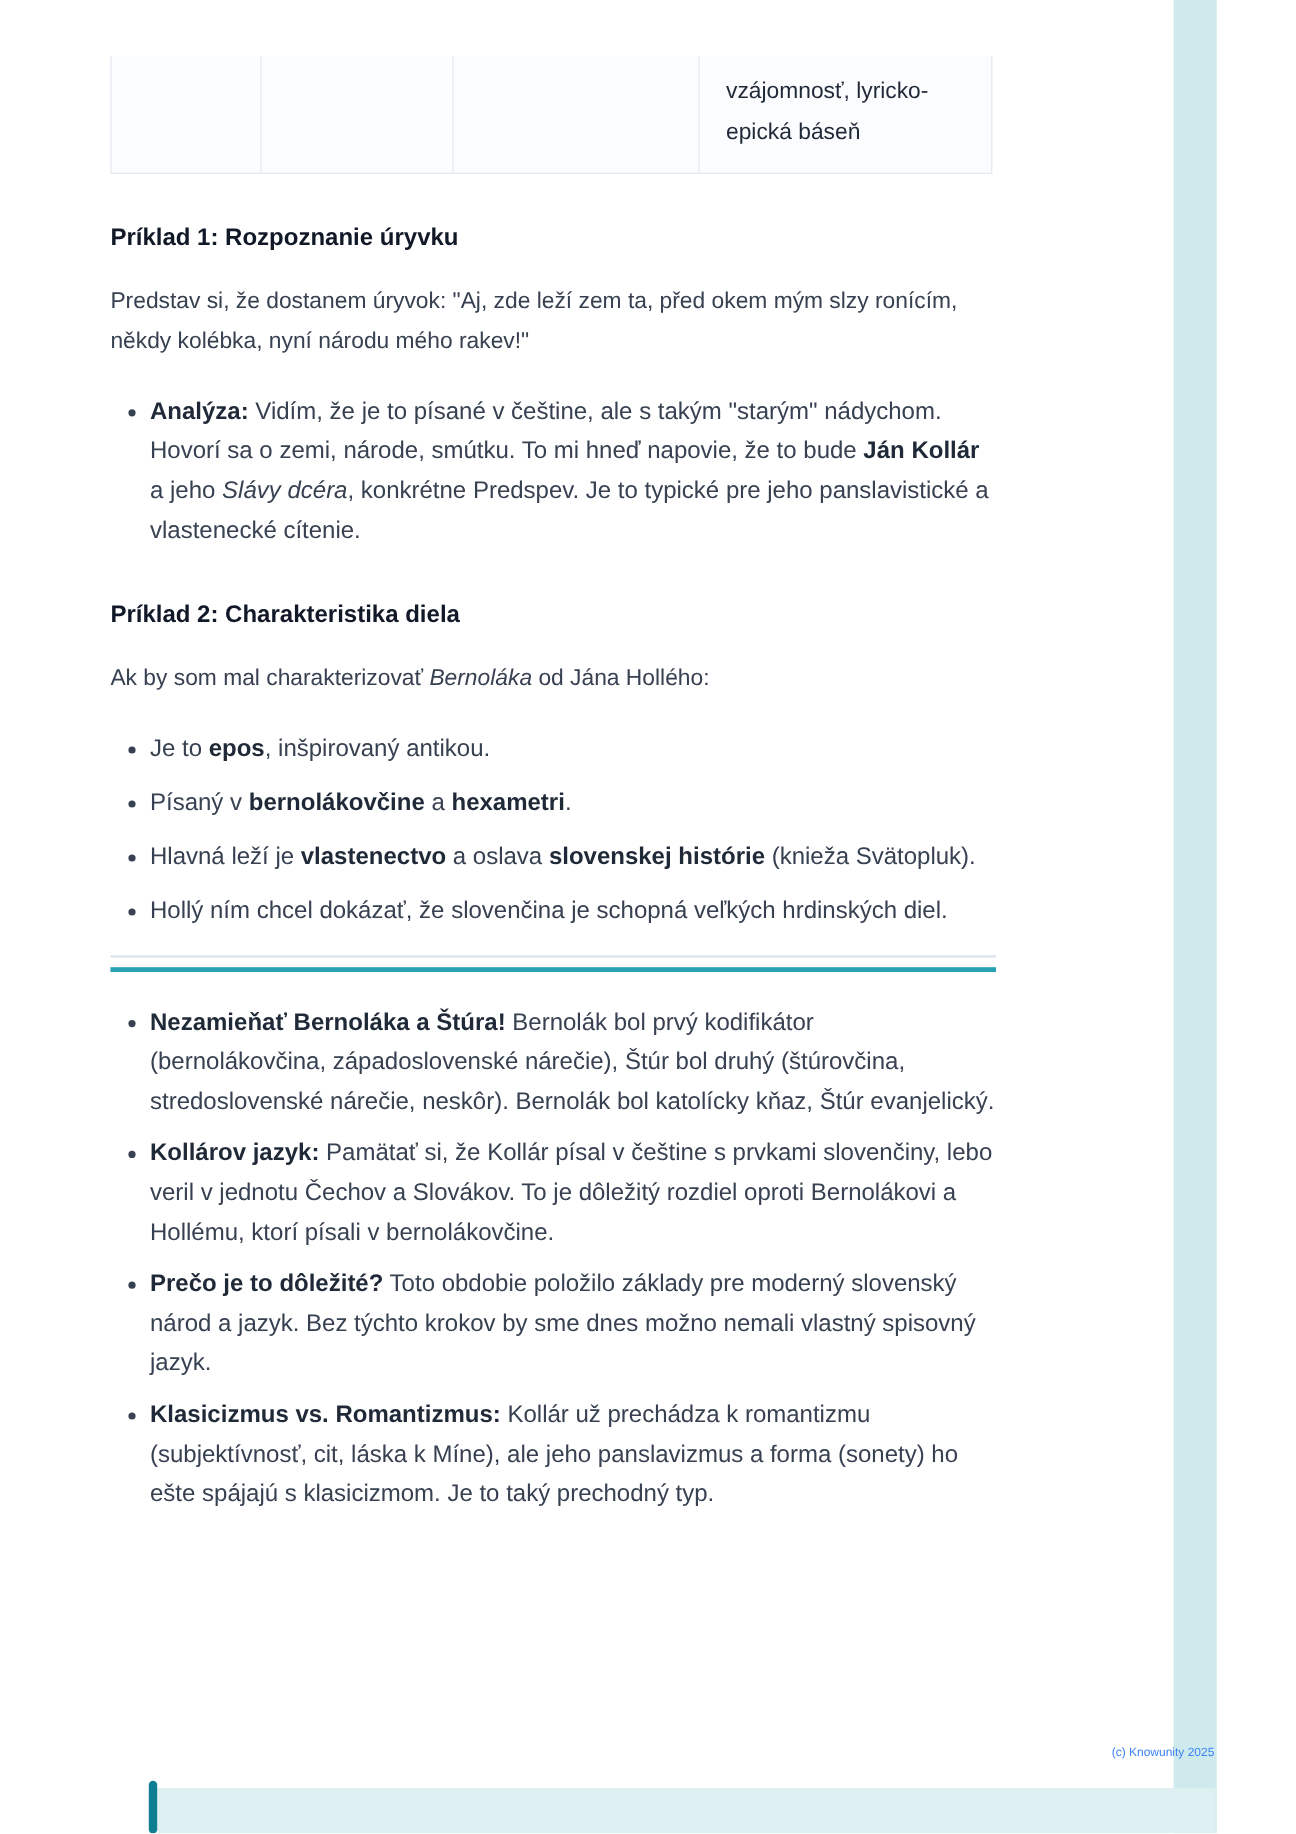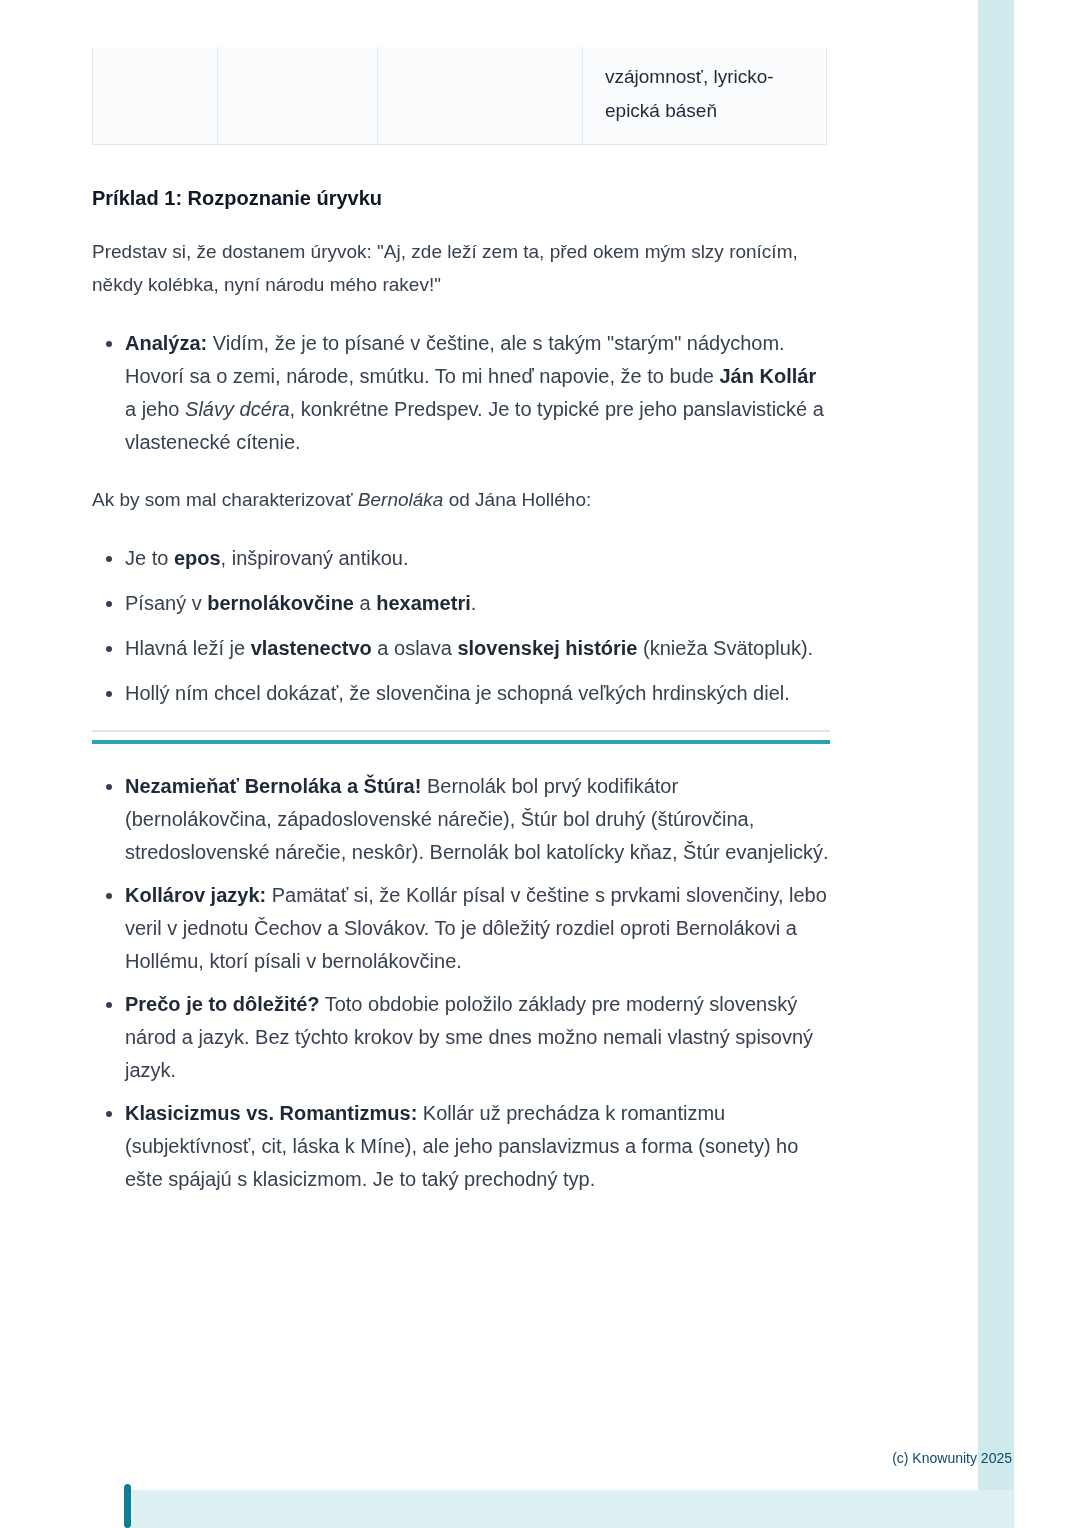--- a/index.html
+++ b/index.html
@@ -68,22 +68,22 @@
     line-height: 44px;
     font-weight: 800;
     letter-spacing: -0.2px;
     color: #2196ab;
   }
   .teal-rule { margin-top: 8px; height: 4px; width: 738px; background: #2aa2b6; }
 
   .footer {
     position: absolute;
     right: 68px; bottom: 62px;
-    font-size: 14px;
-    color: #0c4a6e;
+    font-size: 10px;
+    color: #3b82f6;
   }
 
   .callout { position: absolute; left: 124px; top: 1484px; width: 889px; height: 44px; }
   .callout .bar {
     position: absolute; left: 0; top: 0;
     width: 7px; height: 44px;
     background: #0e7f92;
     border-radius: 4px;
   }
   .callout .bg { position: absolute; left: 7px; top: 6px; right: 0; bottom: 0; background: #def0f2; }
@@ -103,20 +103,21 @@
       <div class="cell c2"></div>
       <div class="cell c3">vzájomnosť, lyricko-epická báseň</div>
     </div>
 
     <h4 class="sub">Príklad 1: Rozpoznanie úryvku</h4>
     <p class="para">Predstav si, že dostanem úryvok: "Aj, zde leží zem ta, před okem mým slzy ronícím, někdy kolébka, nyní národu mého rakev!"</p>
     <ul class="blist">
       <li><span class="b">Analýza:</span><span> Vidím, že je to písané v češtine, ale s takým "starým" nádychom. Hovorí sa o zemi, národe, smútku. To mi hneď napovie, že to bude </span><span class="b">Ján Kollár</span><span> a jeho </span><span class="i">Slávy dcéra</span><span>, konkrétne Predspev. Je to typické pre jeho panslavistické a vlastenecké cítenie.</span></li>
     </ul>
 
+    <h4 class="sub">Príklad 2: Charakteristika diela</h4>
     <p class="para"><span>Ak by som mal charakterizovať </span><span class="i">Bernoláka</span><span> od Jána Hollého:</span></p>
     <ul class="blist">
       <li><span>Je to </span><span class="b">epos</span><span>, inšpirovaný antikou.</span></li>
       <li><span>Písaný v </span><span class="b">bernolákovčine</span><span> a </span><span class="b">hexametri</span><span>.</span></li>
       <li><span>Hlavná leží je </span><span class="b">vlastenectvo</span><span> a oslava </span><span class="b">slovenskej histórie</span><span> (knieža Svätopluk).</span></li>
       <li><span>Hollý ním chcel dokázať, že slovenčina je schopná veľkých hrdinských diel.</span></li>
     </ul>
 
     <hr class="divider">
 

